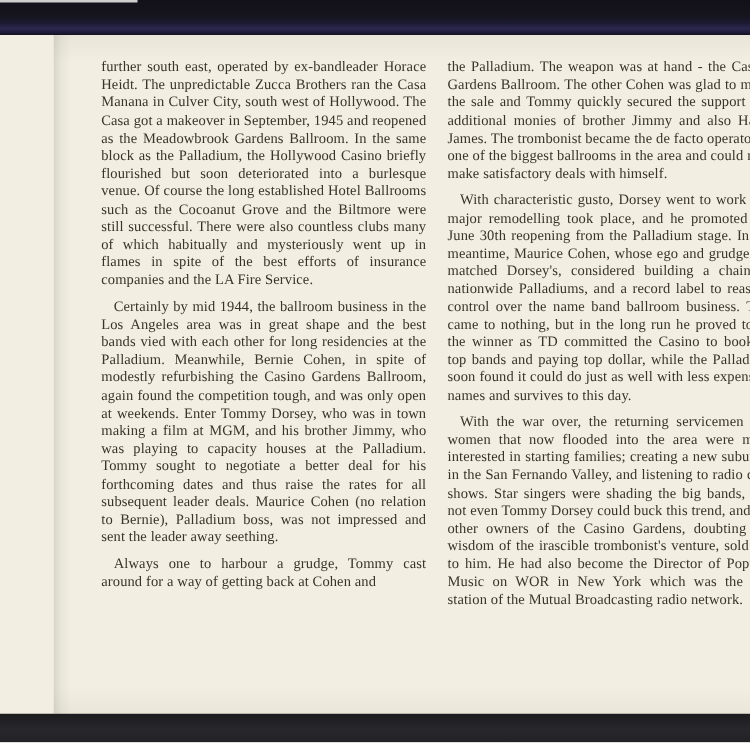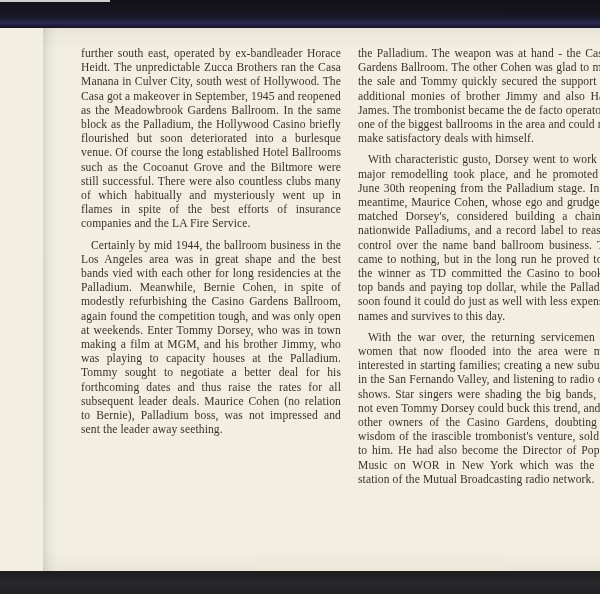--- a/index.html
+++ b/index.html
@@ -79,20 +79,21 @@
 </head>
 <body>
 
 <div class="scan">
   <div class="band-top"></div>
   <div class="page">
     <div class="columns">
       <div class="col">
         <p>further south east, operated by ex-bandleader Horace Heidt. The unpredictable Zucca Brothers ran the Casa Manana in Culver City, south west of Hollywood. The Casa got a makeover in September, 1945 and reopened as the Meadowbrook Gardens Ballroom. In the same block as the Palladium, the Hollywood Casino briefly flourished but soon deteriorated into a burlesque venue. Of course the long established Hotel Ballrooms such as the Cocoanut Grove and the Biltmore were still successful. There were also countless clubs many of which habitually and mysteriously went up in flames in spite of the best efforts of insurance companies and the LA Fire Service.</p>
         <p class="indent">Certainly by mid 1944, the ballroom business in the Los Angeles area was in great shape and the best bands vied with each other for long residencies at the Palladium. Meanwhile, Bernie Cohen, in spite of modestly refurbishing the Casino Gardens Ballroom, again found the competition tough, and was only open at weekends. Enter Tommy Dorsey, who was in town making a film at MGM, and his brother Jimmy, who was playing to capacity houses at the Palladium. Tommy sought to negotiate a better deal for his forthcoming dates and thus raise the rates for all subsequent leader deals. Maurice Cohen (no relation to Bernie), Palladium boss, was not impressed and sent the leader away seething.</p>
+        <p class="indent">Always one to harbour a grudge, Tommy cast around for a way of getting back at Cohen and</p>
       </div>
       <div class="col">
         <p>the Palladium. The weapon was at hand - the Casino Gardens Ballroom. The other Cohen was glad to make the sale and Tommy quickly secured the support and additional monies of brother Jimmy and also Harry James. The trombonist became the de facto operator of one of the biggest ballrooms in the area and could now make satisfactory deals with himself.</p>
         <p class="indent">With characteristic gusto, Dorsey went to work and major remodelling took place, and he promoted the June 30th reopening from the Palladium stage. In the meantime, Maurice Cohen, whose ego and grudge list matched Dorsey's, considered building a chain of nationwide Palladiums, and a record label to reassert control over the name band ballroom business. This came to nothing, but in the long run he proved to be the winner as TD committed the Casino to booking top bands and paying top dollar, while the Palladium soon found it could do just as well with less expensive names and survives to this day.</p>
         <p class="indent">With the war over, the returning servicemen and women that now flooded into the area were more interested in starting families; creating a new suburbia in the San Fernando Valley, and listening to radio quiz shows. Star singers were shading the big bands, and not even Tommy Dorsey could buck this trend, and the other owners of the Casino Gardens, doubting the wisdom of the irascible trombonist's venture, sold out to him. He had also become the Director of Popular Music on WOR in New York which was the key station of the Mutual Broadcasting radio network.</p>
       </div>
     </div>
   </div>
   <div class="band-bottom"></div>
 </div>

